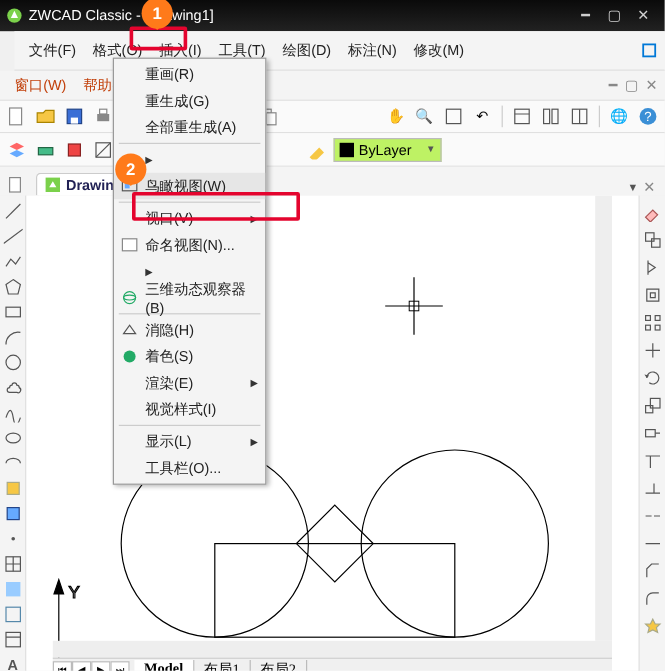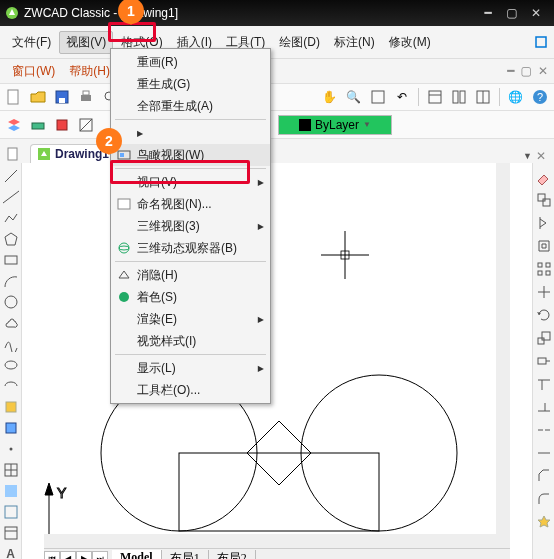--- a/index.html
+++ b/index.html
@@ -1,30 +1,30 @@
 <!DOCTYPE html>
 <html><head>
 <meta charset="utf-8">
 <style>
   * { box-sizing: border-box; margin: 0; padding: 0; }
   body { width: 554px; height: 559px; font-family: "Microsoft YaHei", sans-serif; font-size: 12px; background: #f0f0f0; overflow: hidden; position: relative; }
   .titlebar { height: 26px; background: linear-gradient(#0a0a0a,#222); color: #fff; display: flex; align-items: center; padding: 0 6px 0 4px; }
   .titlebar .logo { width: 16px; height: 16px; margin-right: 4px; }
   .titlebar .title { flex: 1; font-size: 12px; }
   .titlebar .wbtn { width: 24px; height: 16px; display:flex; align-items:center; justify-content:center; color:#cfcfcf; }
-  .menubar { height: 24px; background: #f4f4f4; border-bottom: 1px solid #ddd; display: flex; align-items: center; padding: 16px 6px; gap:2px; }
+  .menubar { height: 24px; background: #f4f4f4; border-bottom: 1px solid #ddd; display: flex; align-items: center; padding: 16px 6px; gap:2px;margin-left:12px; }
   .menubar .mi { padding: 2px 6px; color:#222; }
   .menubar .mi.active { border:1px solid #bbb; background:#e0e0e0; border-radius:2px; }
   .menubar2 { height: 24px; background: #f4f4f4; display:flex; align-items:center; padding:0 6px; gap:2px;}
   .menubar2 .mi { padding:2px 6px; color:#c2410c; }
   .toolbar { height: 28px; background:#fafafa; border-top:1px solid #e0e0e0; border-bottom:1px solid #e0e0e0; display:flex; align-items:center; padding:0 4px; gap:4px; }
   .tool { width:20px; height:20px; display:flex; align-items:center; justify-content:center; border-radius:2px; }
   .sep { width:1px; height:18px; background:#ccc; margin:0 2px; }
   .toolbar2 { height: 28px; background:#fafafa; border-bottom:1px solid #e0e0e0; display:flex; align-items:center; padding:0 4px; gap:4px; }
-  .bylayer { height:20px; border:1px solid #bbb; background:#22c55e; display:flex; align-items:center; padding:0 20px; gap:4px; min-width:90px;}
+  .bylayer { height:20px; border:1px solid #bbb; background:#bef264; display:flex; align-items:center; padding:0 4px; gap:4px; min-width:90px;}
   .bylayer .sw { width:12px; height:12px; background:#000; }
   .bylayer .dd { margin-left:auto; font-size:8px; color:#555;}
   .tabstrip { height:24px; background:#f4f4f4; display:flex; align-items:flex-end; padding:0 4px; gap:8px; }
   .doc-tab { display:flex; align-items:center; gap:4px; padding:2px 6px; border:1px solid #ccc; border-bottom:none; background:#fff; border-radius:4px 4px 0 0;}
   .doc-tab .ico { width:14px; height:14px; }
   .doc-tab .tx { color:#225; font-weight:bold; }
   .tabstrip .close { margin-left:auto; display:flex; gap:4px; align-items:center; padding-right:4px;}
   .main { position:relative; display:flex; height: calc(559px - 26px - 24px - 24px - 28px - 28px - 24px); }
   .left-tools { width:22px; background:#f4f4f4; border-right:1px solid #ddd; display:flex; flex-direction:column; align-items:center; padding-top:4px; gap:3px;}
   .left-tools .tool { width:18px; height:18px; }
@@ -33,21 +33,21 @@
   .canvas svg { position:absolute; inset:0; }
   .layout-tabs { position:absolute; bottom:0; left:22px; right:22px; height:20px; background:#f0f0f0; border-top:1px solid #ccc; display:flex; align-items:center; }
   .layout-tabs .nav { display:flex; gap:0; }
   .layout-tabs .nav .btn { width:16px; height:16px; border:1px solid #bbb; background:#fff; display:flex; align-items:center; justify-content:center; font-size:8px; }
   .layout-tabs .tabs { display:flex; margin-left:4px; }
   .layout-tabs .tab { padding:0 8px; border-right:1px solid #bbb; font-family:"SimSun",serif; }
   .layout-tabs .tab.active { background:#fff; font-weight:bold; }
   .scrollbar-h { position:absolute; bottom:20px; left:22px; right:22px; height:14px; background:#eee; }
   .scrollbar-v { position:absolute; top:0; bottom:34px; right:22px; width:14px; background:#eee; }
   
-  .dropdown { position:absolute; top:48px; left:110px; width:161px; background:#f4f4f4; border:1px solid #999; box-shadow:2px 2px 4px rgba(0,0,0,0.3); z-index:50; padding:2px 0; }
+  .dropdown { position:absolute; top:48px; left:94px; width:128px; background:#f4f4f4; border:1px solid #999; box-shadow:2px 2px 4px rgba(0,0,0,0.3); z-index:50; padding:2px 0; }
   .dropdown .row { height:22px; display:flex; align-items:center; padding:0 6px 0 4px; color:#222; position:relative;}
   .dropdown .row .ico { width:18px; height:18px; display:flex; align-items:center; justify-content:center; margin-right:4px; }
   .dropdown .row .txt { flex:1; }
   .dropdown .row .arr { font-size:8px; color:#333; }
   .dropdown .divider { height:1px; background:#ccc; margin:2px 4px; }
   .dropdown .row.highlight { background:#e6e6e6; }
   .hl-box1 { position:absolute; border:3px solid #e4042e; border-radius:2px; pointer-events:none; z-index:60; }
   .hl-box2 { position:absolute; border:3px solid #e4042e; border-radius:2px; pointer-events:none; z-index:60; }
   .callout { position:absolute; width:26px; height:26px; border-radius:50%; background:#ff7a1a; color:#fff; font-weight:bold; display:flex; align-items:center; justify-content:center; z-index:70; font-size:14px;}
   .callout::after { content:""; position:absolute; bottom:-6px; left:50%; transform:translateX(-50%); border:5px solid transparent; border-top-color:#ff7a1a; }
@@ -61,21 +61,20 @@
       <path d="M5 10 L8 4 L11 10 Z" fill="#fff"></path>
     </svg>
   <span class="title"><span>ZWCAD Classic</span> - <span>[Drawing1]</span></span>
   <span class="wbtn">━</span>
   <span class="wbtn">▢</span>
   <span class="wbtn">✕</span>
 </div>
 
 <div class="menubar">
   <span class="mi">文件(F)</span>
-  <span class="mi active">视图(V)</span>
   <span class="mi">格式(O)</span>
   <span class="mi">插入(I)</span>
   <span class="mi">工具(T)</span>
   <span class="mi">绘图(D)</span>
   <span class="mi">标注(N)</span>
   <span class="mi">修改(M)</span>
   <span style="margin-left:auto;width:14px;height:14px;">
     <svg viewBox="0 0 14 14">
         <rect x="2" y="2" width="10" height="10" fill="none" stroke="#0078d7" stroke-width="1.5"></rect>
       </svg>
@@ -505,21 +504,20 @@
   <div class="row">
       <span class="ico">
         <svg width="16" height="16">
           <rect x="2" y="3" width="12" height="10" fill="#fff" stroke="#888"></rect>
         </svg>
       </span>
       <span class="txt">命名视图(N)...</span>
     </div>
   <div class="row">
       <span class="ico"></span>
-      <span class="txt">三维视图(3)</span>
       <span class="arr">▶</span>
     </div>
   <div class="row">
       <span class="ico">
         <svg width="16" height="16">
           <circle cx="8" cy="8" r="5" fill="none" stroke="#2a6"></circle>
           <ellipse cx="8" cy="8" rx="5" ry="2" fill="none" stroke="#2a6"></ellipse>
         </svg>
       </span>
       <span class="txt">三维动态观察器(B)</span>

